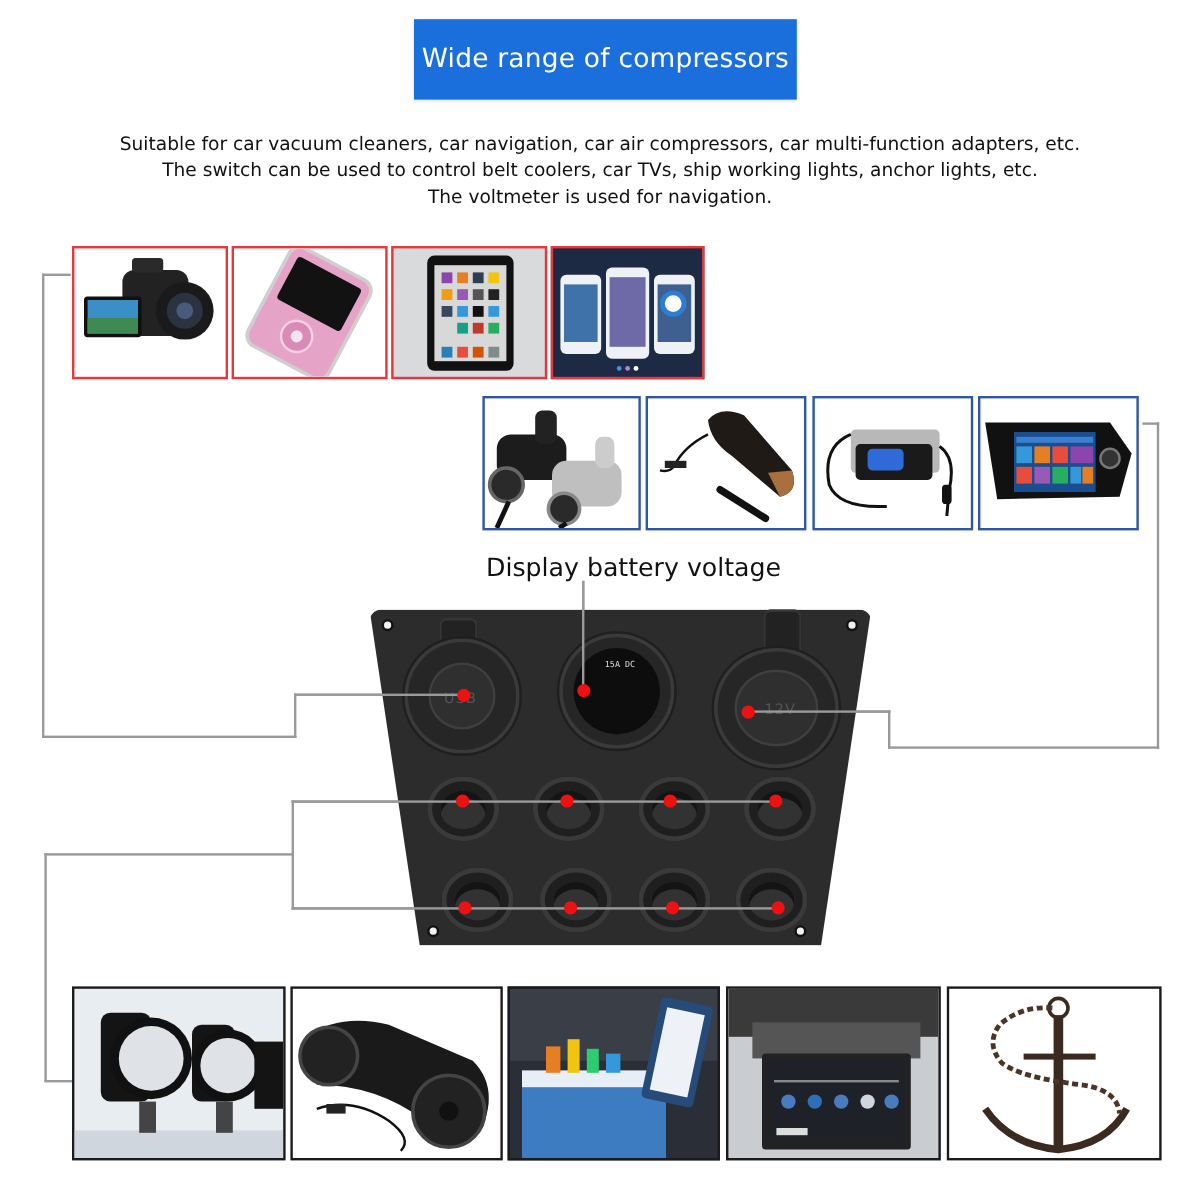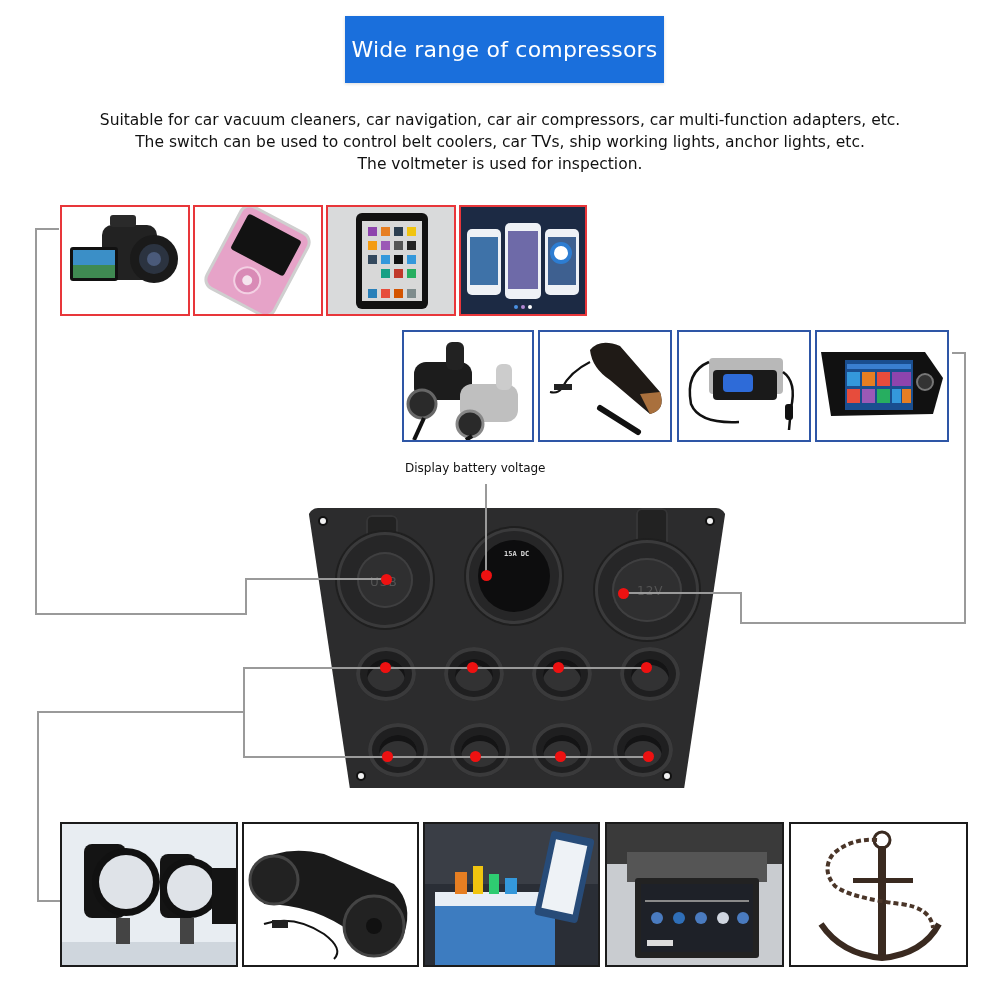--- a/index.html
+++ b/index.html
@@ -18,48 +18,48 @@
   .desc.l3 { top: 153px; }
 
   .thumb { position: absolute; overflow: hidden; background: #fff; }
   .thumb.red { border: 2px solid #e8363a; }
   .thumb.blue { border: 2px solid #2e56a6; }
   .thumb.black { border: 2px solid #1b1b1b; }
 
   .line { position: absolute; background: #9a9a9a; }
   .dot { position: absolute; width: 11px; height: 11px; border-radius: 50%; background: #ee1111; }
 
-  .callout { position: absolute; left: 405px; top: 461px; font-size: 12px; color: #111; }
+  .callout { position: absolute; left: 405px; top: 461px; font-size: 21px; color: #111; }
 
   
   .panel {
     position: absolute; left: 308px; top: 508px; width: 418px; height: 280px;
     background: #2c2c2d;
     clip-path: polygon(0 0, 100% 0, 90% 100%, 10% 100%);
     border-radius: 10px;
   }
   .hole { position: absolute; width: 10px; height: 10px; border-radius: 50%; background: #f1f1f1; border: 2px solid #111; }
   .socket-outer { position: absolute; border-radius: 50%; background: #262627; box-shadow: inset 0 0 0 3px #3a3a3b, 0 0 0 2px #1f1f1f; }
   .socket-inner { position: absolute; border-radius: 50%; background: #2f2f30; box-shadow: inset 0 0 0 2px #3f3f40; }
   .meter-face { position: absolute; border-radius: 50%; background: #0d0d0e; }
-  .meter-label { position: absolute; font-size: 7px; color: #ddd; font-family: "DejaVu Sans Mono", monospace; font-weight: bold; }
+  .meter-label { position: absolute; font-size: 7px; color: #ddd; font-family: "DejaVu Sans Mono", monospace; }
   .cap { position: absolute; background: #222; border-radius: 6px 6px 2px 2px; box-shadow: inset 0 0 0 2px #353536; }
   .sw-ring { position: absolute; width: 60px; height: 54px; border-radius: 50%; background: #1f1f20; box-shadow: inset 0 0 0 4px #3a3a3b; }
   .sw-rocker { position: absolute; left: 11px; top: 12px; width: 38px; height: 32px; border-radius: 50%; background: #323233; box-shadow: inset 0 6px 0 #141415; }
 </style>
 </head>
 <body>
 
 <div class="title-banner">
   <span>Wide range of compressors</span>
 </div>
 
 <div class="desc l1">Suitable for car vacuum cleaners, car navigation, car air compressors, car multi-function adapters, etc.</div>
 <div class="desc l2">The switch can be used to control belt coolers, car TVs, ship working lights, anchor lights, etc.</div>
-<div class="desc l3">The voltmeter is used for inspection.</div>
+<div class="desc l3">The voltmeter is used for navigation.</div>
 
 <div class="line" style="left:35px;top:228px;width:2px;height:386px;"></div>
 <div class="line" style="left:35px;top:228px;width:24px;height:2px;"></div>
 <div class="line" style="left:35px;top:613px;width:212px;height:2px;"></div>
 <div class="line" style="left:245px;top:578px;width:2px;height:37px;"></div>
 <div class="line" style="left:245px;top:578px;width:140px;height:2px;"></div>
 
 <div class="line" style="left:952px;top:352px;width:14px;height:2px;"></div>
 <div class="line" style="left:964px;top:352px;width:2px;height:272px;"></div>
 <div class="line" style="left:740px;top:622px;width:226px;height:2px;"></div>

